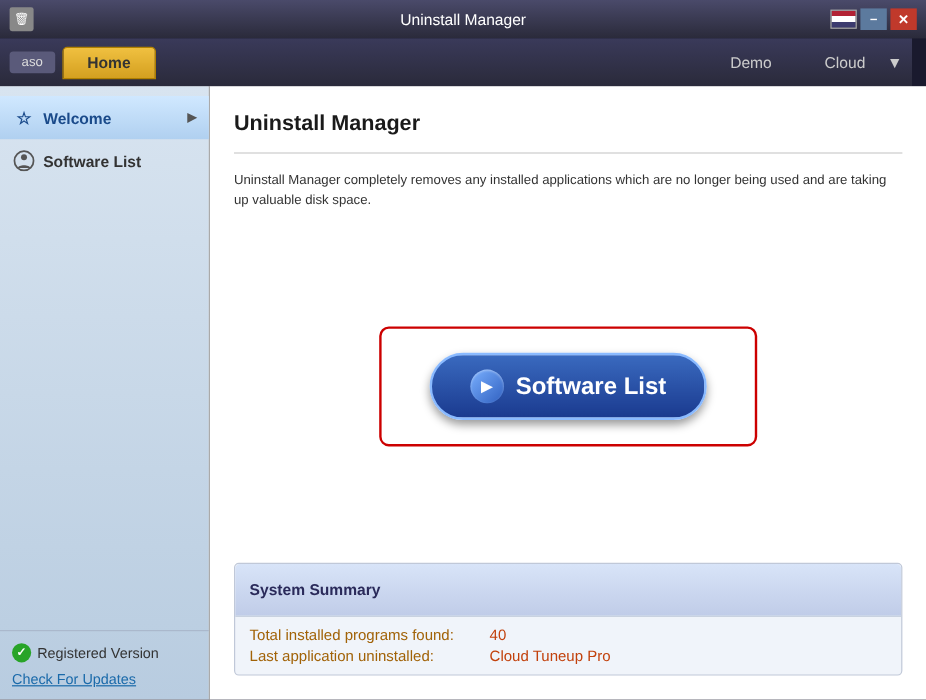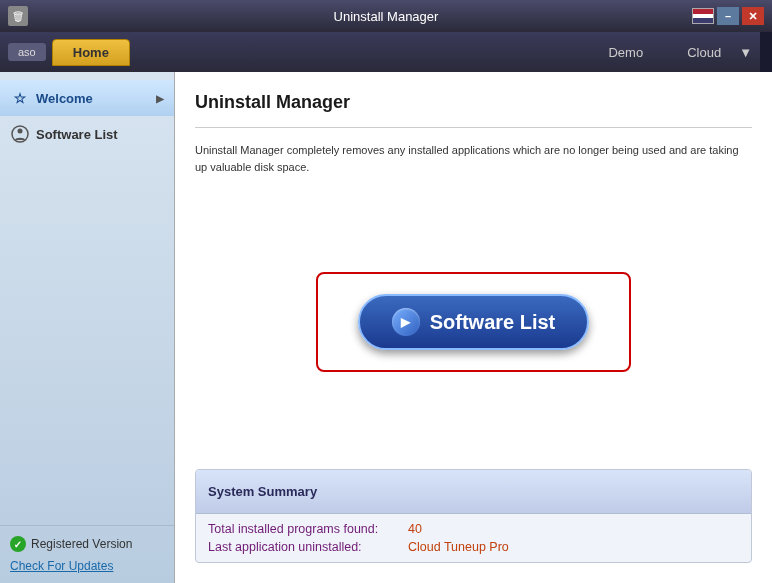--- a/index.html
+++ b/index.html
@@ -255,21 +255,21 @@
       flex-direction: column;
       gap: 4px;
     }
     .summary-row {
       display: flex;
       font-size: 12.5px;
       color: #333;
     }
     .summary-label {
       width: 200px;
-      color: #701a75;
+      color: #a16207;
     }
     .summary-value {
       color: #c2410c;
     }
   </style>
 </head>
 <body>
 
 <div class="title-bar">
   <div class="title-bar-left">

